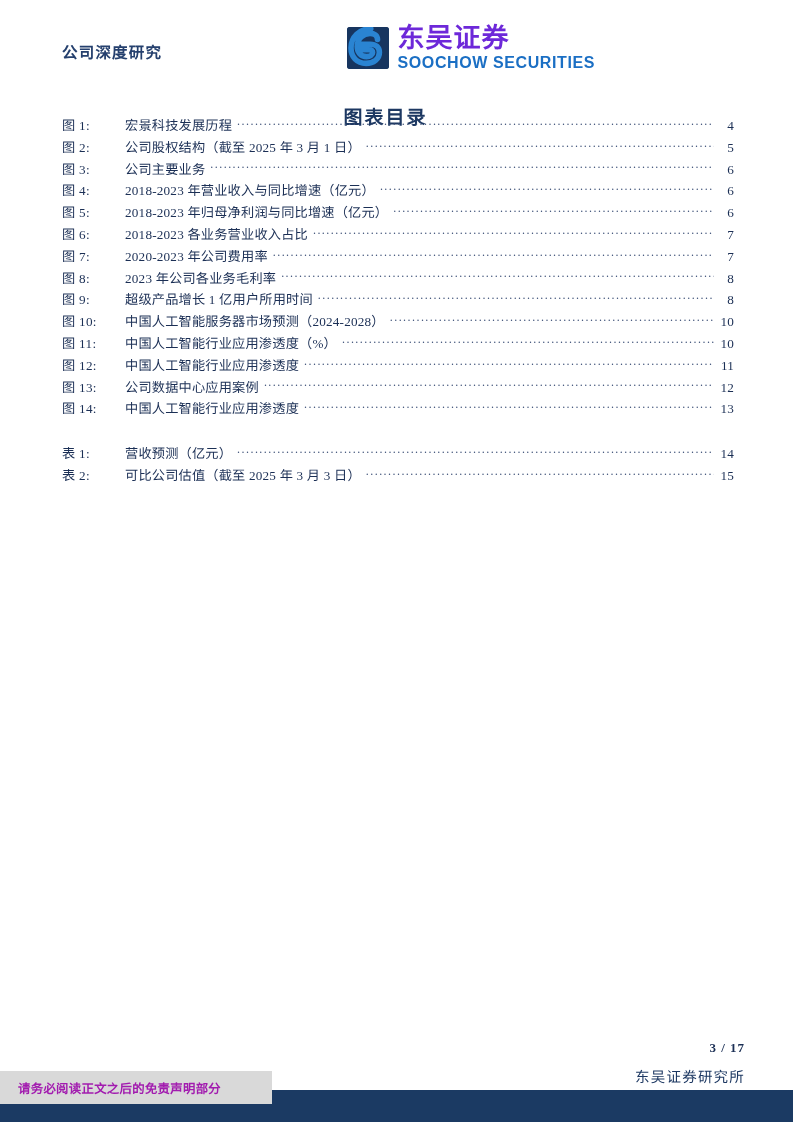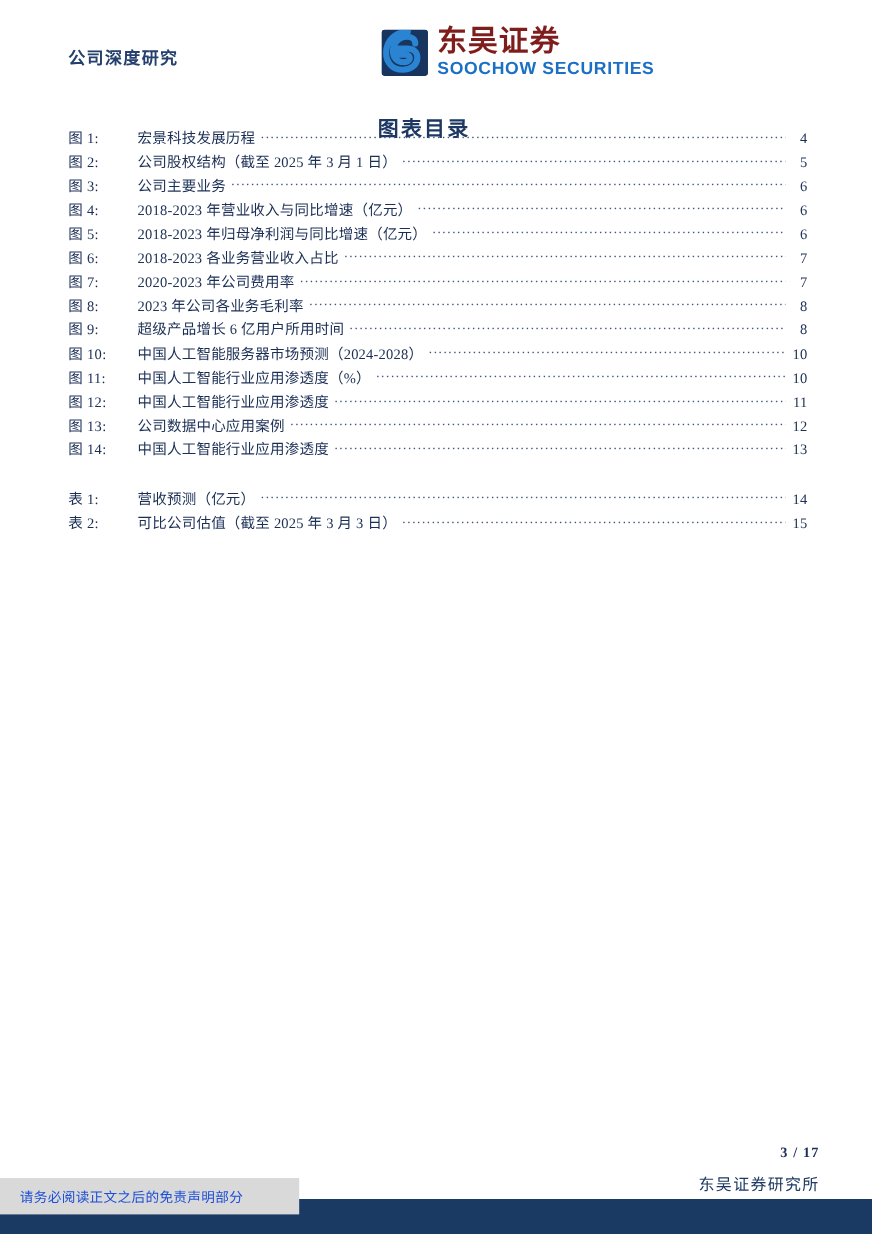--- a/index.html
+++ b/index.html
@@ -54,21 +54,21 @@
   .logo-mark svg { display: block; }
   .logo-text {
     display: flex;
     flex-direction: column;
     justify-content: center;
     line-height: 1;
   }
   .logo-cn {
     font-size: 27px;
     font-weight: 700;
-    color: #7f1d1d;
+    color: #6d28d9;
     letter-spacing: 1px;
     font-family: "DejaVu Sans", "Liberation Sans", sans-serif;
   }
   .logo-en {
     font-size: 16px;
     font-weight: 700;
     color: #1b6fc4;
     letter-spacing: 0.6px;
     margin-top: 4px;
     font-family: "Liberation Sans", sans-serif;
@@ -173,22 +173,22 @@
     width: 272px;
     height: 33px;
     background: #d9d9d9;
     display: flex;
     align-items: center;
     z-index: 2;
   }
   .footer-disclaimer span {
     padding-left: 18px;
     font-size: 12.4px;
-    font-weight: 400;
-    color: #1d4ed8;
+    font-weight: 700;
+    color: #a21caf;
     letter-spacing: 0.3px;
   }
 </style>
 </head>
 <body>
 
 <div class="header">
   <div class="header-title">公司深度研究</div>
 
   <div class="logo">
@@ -253,21 +253,21 @@
       <span class="toc-page">7</span>
     </div>
     <div class="toc-row">
       <span class="toc-label">图 8:</span>
       <span class="toc-text">2023 年公司各业务毛利率</span>
       <span class="toc-dots"></span>
       <span class="toc-page">8</span>
     </div>
     <div class="toc-row">
       <span class="toc-label">图 9:</span>
-      <span class="toc-text">超级产品增长 6 亿用户所用时间</span>
+      <span class="toc-text">超级产品增长 1 亿用户所用时间</span>
       <span class="toc-dots"></span>
       <span class="toc-page">8</span>
     </div>
     <div class="toc-row">
       <span class="toc-label">图 10:</span>
       <span class="toc-text">中国人工智能服务器市场预测（2024-2028）</span>
       <span class="toc-dots"></span>
       <span class="toc-page">10</span>
     </div>
     <div class="toc-row">

